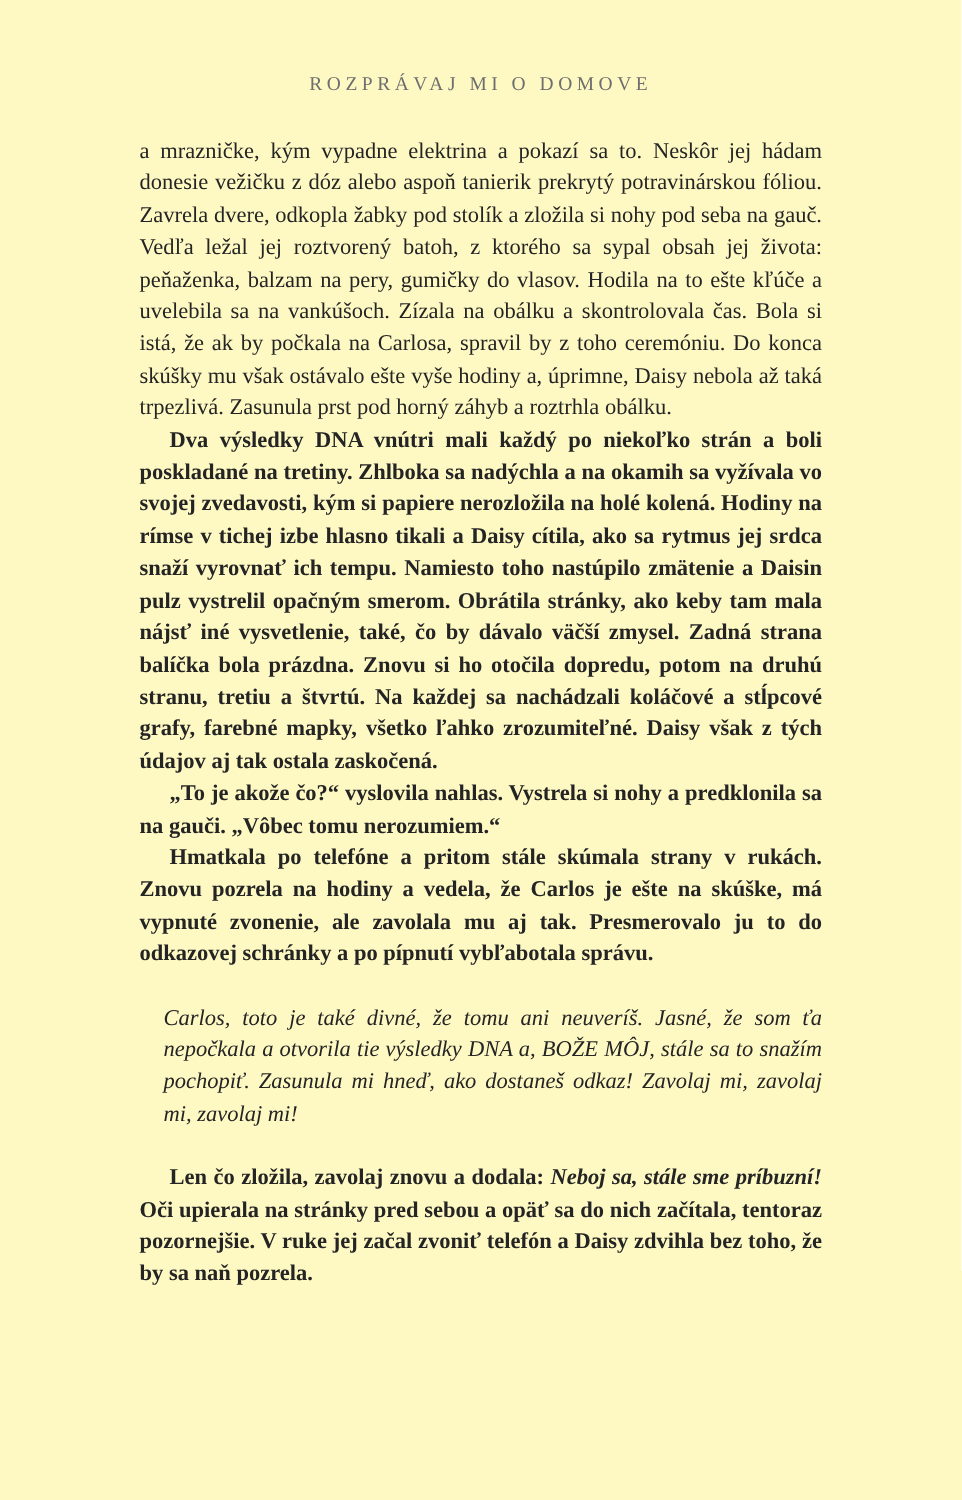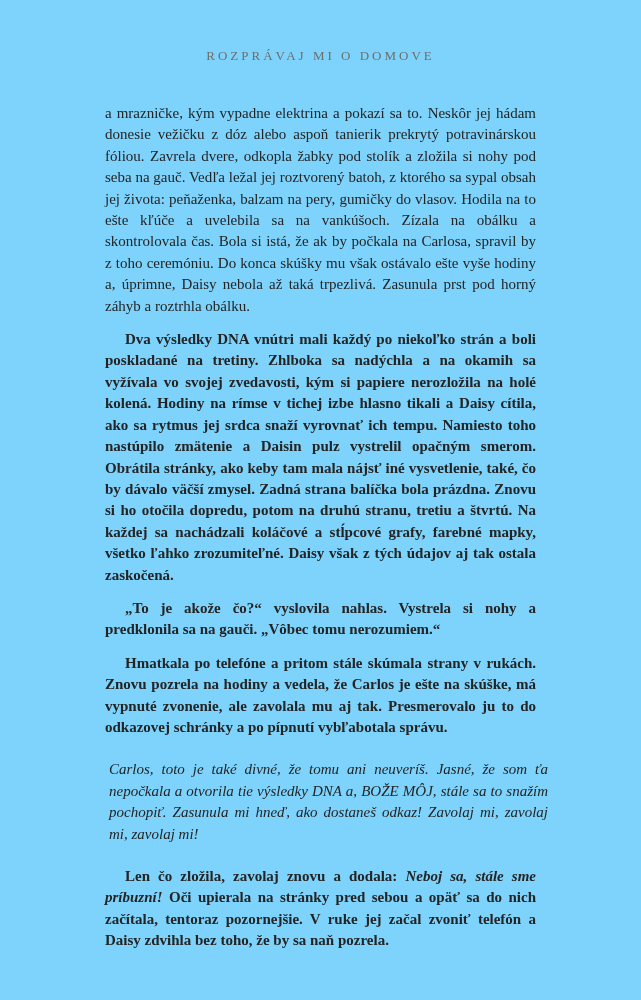--- a/index.html
+++ b/index.html
@@ -4,21 +4,21 @@
 <style>
   html, body {
     margin: 0;
     padding: 0;
     background: #ffffff;
   }
   .page {
     position: relative;
     width: 641px;
     height: 1000px;
-    background: #7dd3fc;
+    background: #fef9c3;
     font-family: "Liberation Serif", "DejaVu Serif", serif;
     overflow: hidden;
   }
   .running-header {
     position: absolute;
     top: 48px;
     left: 93px;
     width: 455px;
     text-align: center;
     font-size: 13px;
@@ -29,21 +29,21 @@
   .text-block {
     position: absolute;
     top: 91px;
     left: 93px;
     width: 455px;
     color: #242424;
     font-size: 15px;
     line-height: 21.4px;
   }
   .text-block p {
-    margin: 12px;
+    margin: 0;
     text-align: justify;
   }
   .text-block p.indent {
     text-indent: 20px;
     font-weight: bold;
   }
   .text-block p.quote {
     margin: 21px 0 21px 16px;
     font-style: italic;
   }

